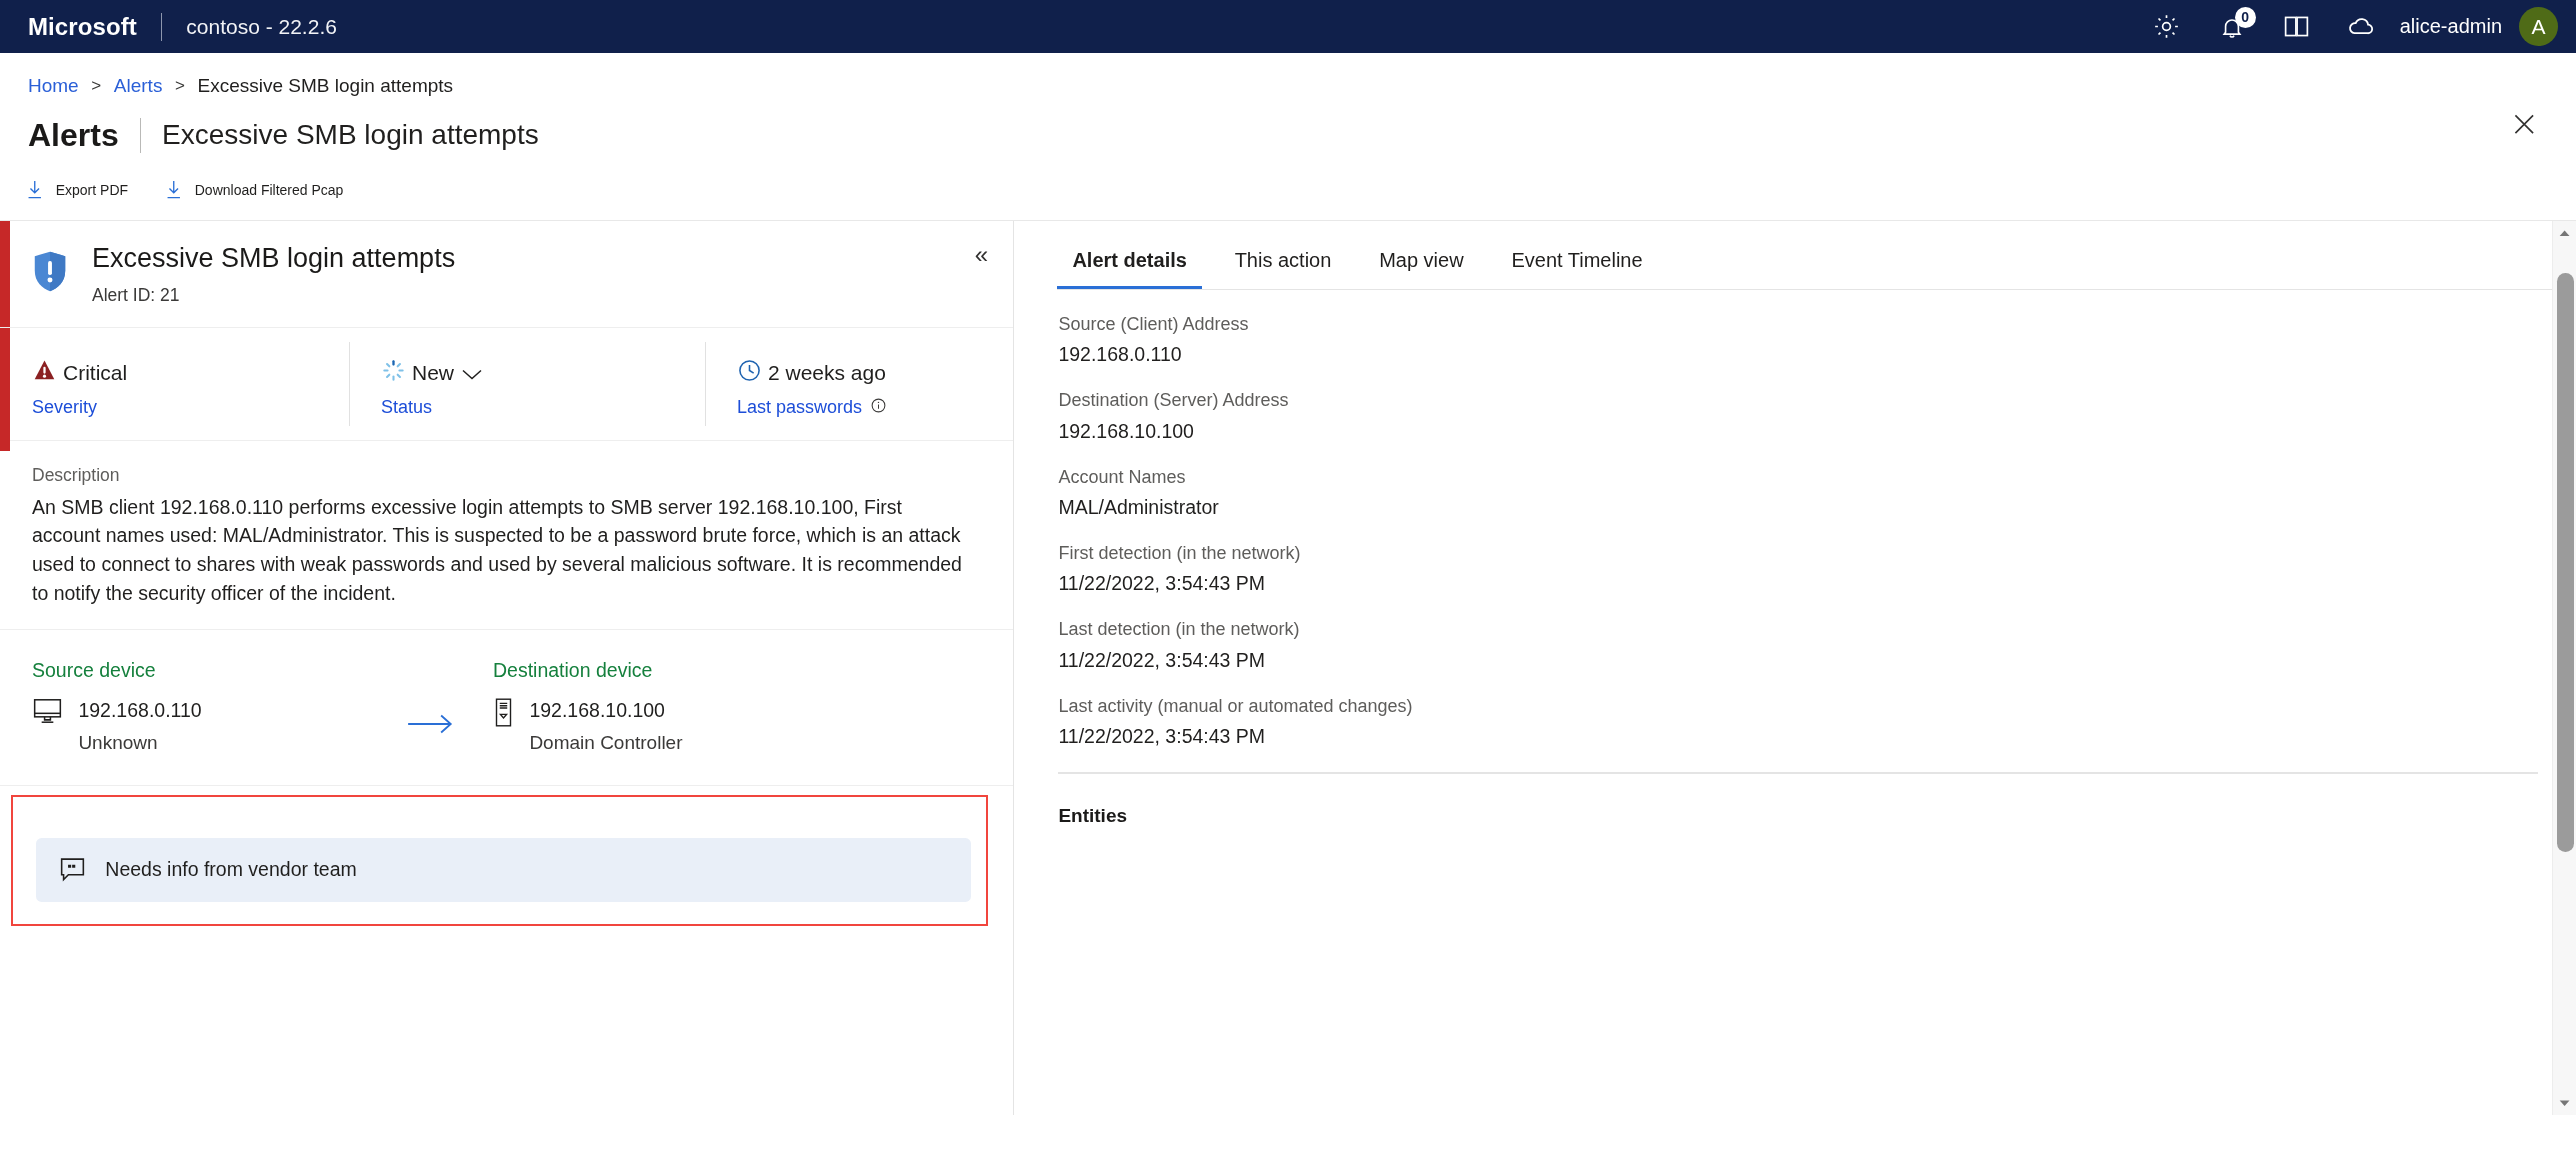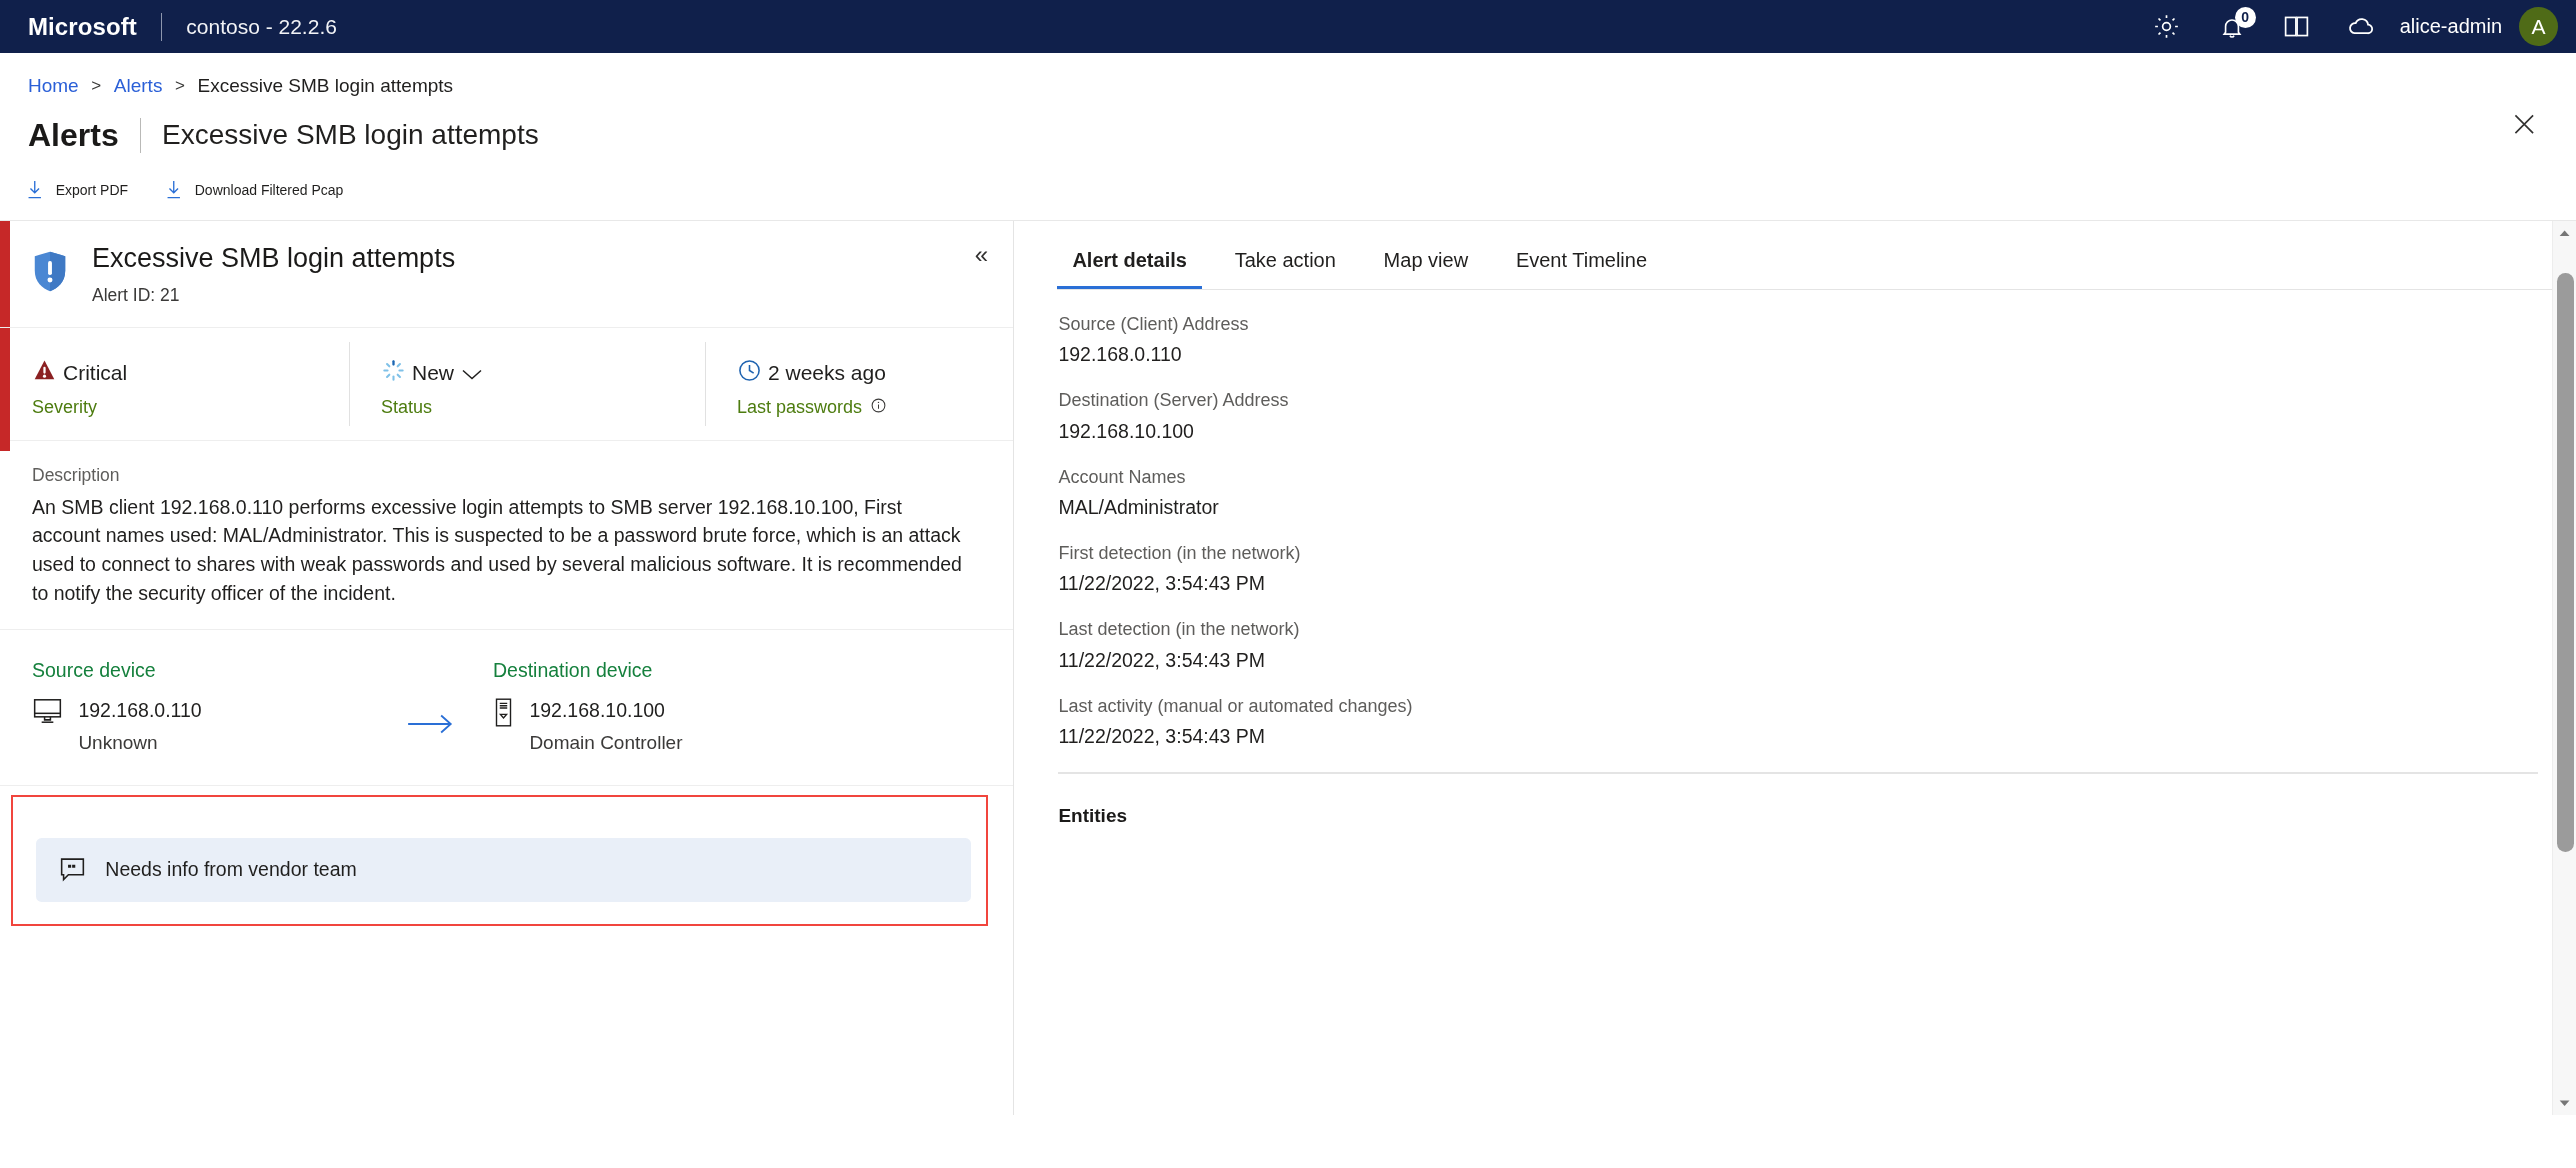--- a/index.html
+++ b/index.html
@@ -93,21 +93,21 @@
   .stat-strip { display: flex; border-bottom: 1.4px solid #eeeeee; }
   .stat-cell { padding: 18px 0 21px 32px; position: relative; }
   .stat-cell.sev { width: 349px; }
   .stat-cell.sta { width: 356px; }
   .stat-cell.det { flex: 1 1 auto; }
   .stat-cell + .stat-cell::before {
     content: ""; position: absolute; left: 0; top: 14px; bottom: 14px; width: 1.4px; background: #e1e1e1;
   }
   .stat-top { display: flex; align-items: flex-end; gap: 6px; height: 39px; }
   .stat-value { font-size: 21px; color: #201f1e; }
-  .stat-label { font-size: 18px; color: #4d7c0f; margin-top: 11.2px; display: flex; align-items: center; gap: 8.4px; }
+  .stat-label { font-size: 18px; color: #1d4ed8; margin-top: 11.2px; display: flex; align-items: center; gap: 8.4px; }
 
   .desc-block { padding: 24px 32px 21px 32px; border-bottom: 1.4px solid #eeeeee; }
   .desc-label { font-size: 17.5px; color: #5e5d5b; margin-bottom: 7px; }
   .desc-text { font-size: 19.5px; color: #201f1e; line-height: 1.48; max-width: 935px; }
 
   .devices-block { padding: 29px 32px 31px 32px; border-bottom: 1.4px solid #eeeeee; display: flex; align-items: flex-start; }
   .dev-col { width: 335px; }
   .dev-heading { font-size: 19.5px; color: #15803d; margin-bottom: 15.4px; }
   .dev-row { display: flex; align-items: flex-start; gap: 15.4px; }
   .dev-meta { padding-top: 1.4px; }
@@ -382,21 +382,21 @@
           </svg>
         </span>
         <span class="comment-text">Needs info from vendor team</span>
       </div>
     </div>
   </div>
 
   <div class="right-pane">
     <div class="tabs">
       <div class="tab active">Alert details</div>
-      <div class="tab">Take action</div>
+      <div class="tab">This action</div>
       <div class="tab">Map view</div>
       <div class="tab">Event Timeline</div>
     </div>
 
     <div class="detail-list">
       <div class="field">
         <div class="field-label">Source (Client) Address</div>
         <div class="field-value">192.168.0.110</div>
       </div>
       <div class="field">

